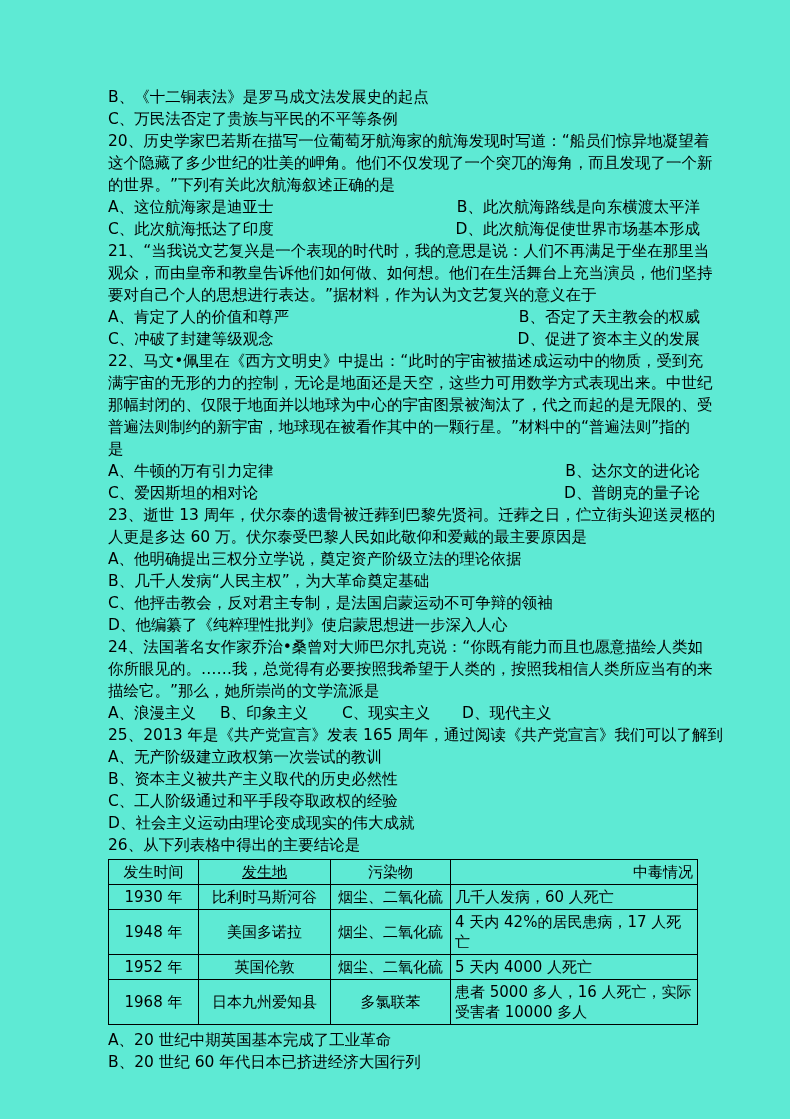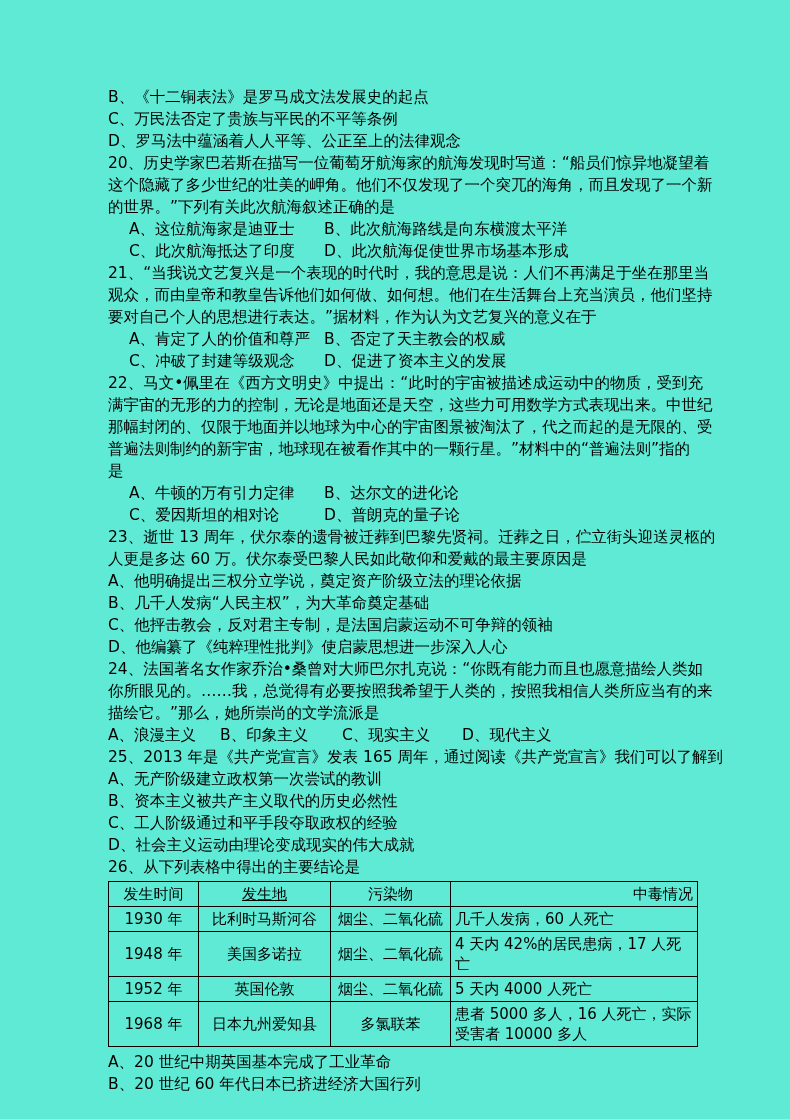--- a/index.html
+++ b/index.html
@@ -31,22 +31,22 @@
     letter-spacing: 0px;
     white-space: pre;
     text-align: left;
   }
   .opt-row {
     font-size: 15.5px;
     line-height: 22px;
     display: flex;
     white-space: pre;
   }
-  .opt-col-a { width: 195px; flex: 0 0 195px; margin-left: 21px; }
-  .opt-col-b { flex: 1 1 auto; }
+  .opt-col-a { width: 195px; flex: 0 0 195px; }
+  .opt-col-b { flex: 1 1 auto; text-align: right; }
 
   .opt-quad {
     font-size: 15.5px;
     line-height: 22px;
     display: flex;
     white-space: pre;
   }
   .opt-quad > span { flex: 0 0 auto; }
   .q4-a { width: 112px; }
   .q4-b { width: 122px; }
@@ -81,21 +81,20 @@
   .spacer-2 { height: 2px; }
 </style>
 </head>
 <body>
 
 <div class="page">
   <div class="content">
 
     <div class="line">B、《十二铜表法》是罗马成文法发展史的起点</div>
     <div class="line">C、万民法否定了贵族与平民的不平等条例</div>
-    <div class="line">D、罗马法中蕴涵着人人平等、公正至上的法律观念</div>
 
     <div class="line">20、历史学家巴若斯在描写一位葡萄牙航海家的航海发现时写道：“船员们惊异地凝望着</div>
     <div class="line">这个隐藏了多少世纪的壮美的岬角。他们不仅发现了一个突兀的海角，而且发现了一个新</div>
     <div class="line">的世界。”下列有关此次航海叙述正确的是</div>
     <div class="opt-row">
       <span class="opt-col-a">A、这位航海家是迪亚士</span>
       <span class="opt-col-b">B、此次航海路线是向东横渡太平洋</span>
     </div>
     <div class="opt-row">
       <span class="opt-col-a">C、此次航海抵达了印度</span>

